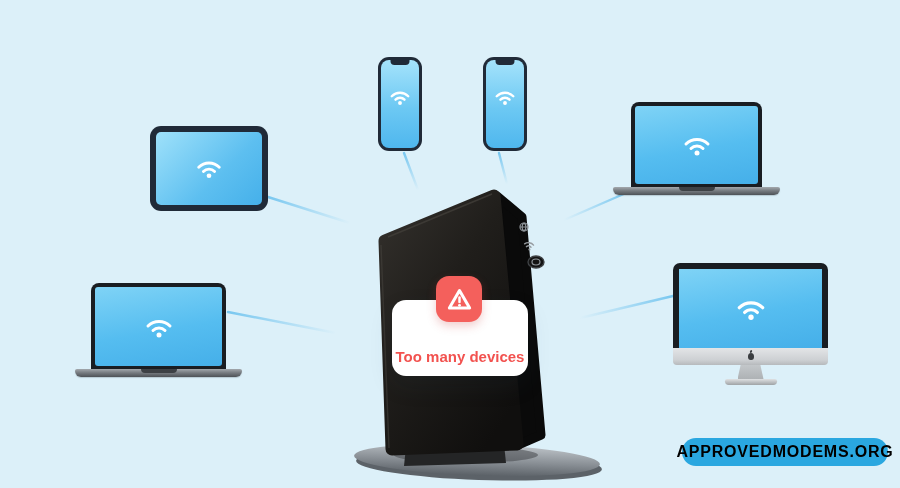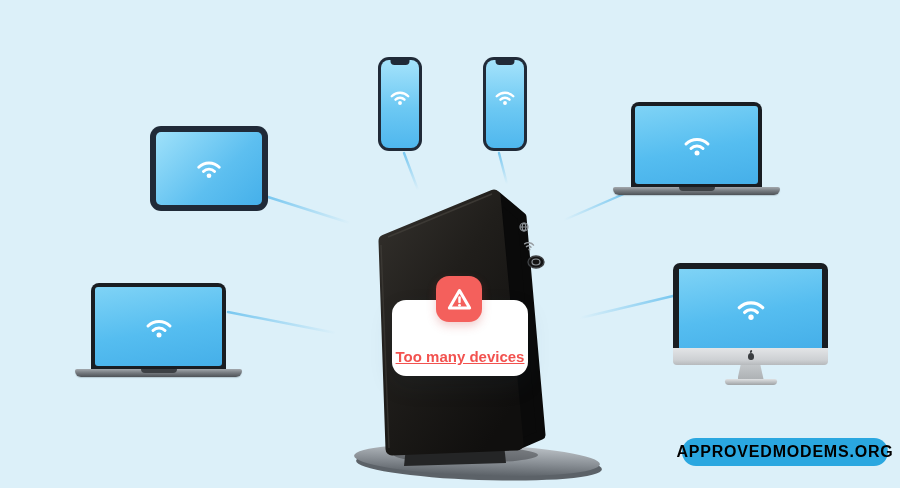--- a/index.html
+++ b/index.html
@@ -46,21 +46,21 @@
   .imac-neck{width:26px;height:14px;margin:0 auto;background:linear-gradient(180deg,#c3c7ca,#aeb2b5);clip-path:polygon(12% 0,88% 0,100% 100%,0 100%);}
   .imac-foot{width:52px;height:6px;margin:0 auto;background:linear-gradient(180deg,#dfe1e3,#9fa3a6);border-radius:3px 3px 5px 5px;}
   .apple-logo{width:6px;height:7px;background:#3a3d40;border-radius:50% 50% 46% 46%;position:relative;}
   .apple-logo::before{content:"";position:absolute;top:-3px;left:2.4px;width:2px;height:3px;background:#3a3d40;border-radius:50%;transform:rotate(30deg);}
 
   
   .router-svg{position:absolute;left:0;top:0;width:900px;height:488px;z-index:2;}
 
   
   .alert-card{left:392px;top:300px;width:136px;height:76px;background:#ffffff;border-radius:14px;z-index:5;box-shadow:0 10px 24px rgba(40,70,90,.10);display:flex;align-items:flex-end;justify-content:center;padding-bottom:10px;}
-  .alert-text{text-align:center;color:var(--alert-text-red,#f2524f);font-weight:bold;font-size:15px;line-height:19px;text-decoration:underline;}
+  .alert-text{text-align:center;color:var(--alert-text-red,#f2524f);font-weight:bold;font-size:15px;line-height:19px;}
   .alert-badge{left:436px;top:276px;width:46px;height:46px;background:var(--alert-red,#f4605c);border-radius:13px;z-index:6;display:flex;align-items:center;justify-content:center;box-shadow:0 4px 10px rgba(200,60,60,.25);}
 
   
   .watermark{left:682px;top:438px;width:206px;height:28px;background:var(--watermark-blue,#2aa7e0);border-radius:14px;z-index:5;display:flex;align-items:center;justify-content:center;}
   .watermark span{color:#000000;font-weight:bold;font-size:16px;letter-spacing:.8px;}
 </style>
 </head>
 <body>
 
 <div class="canvas">

